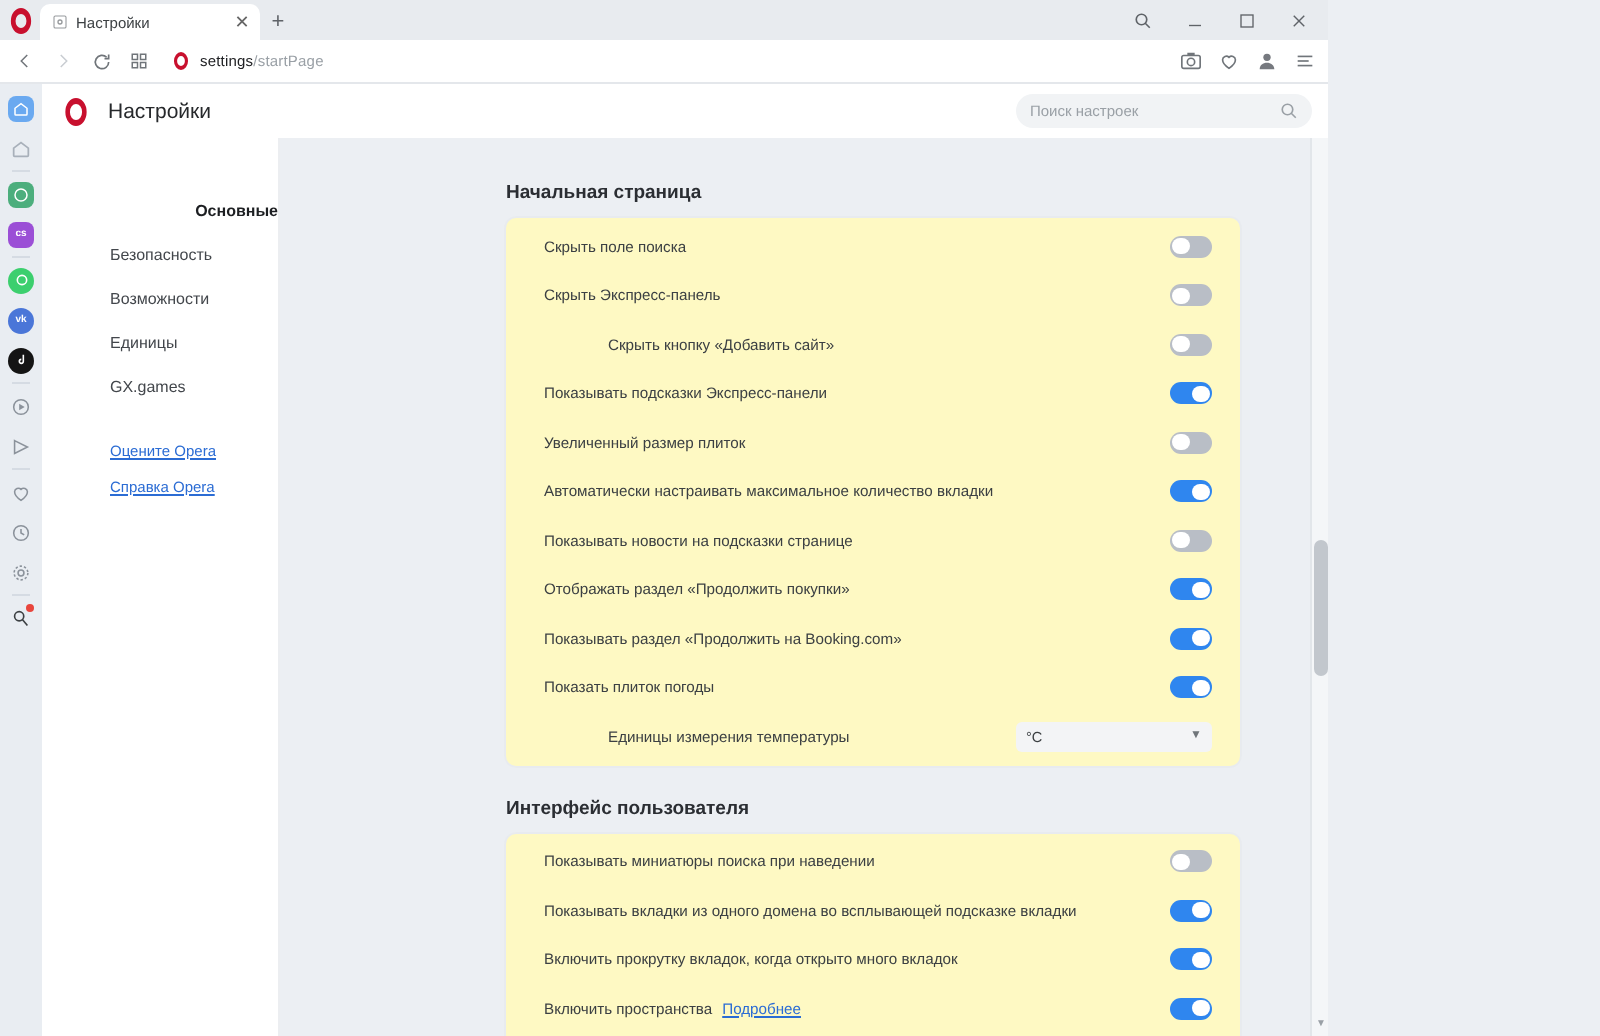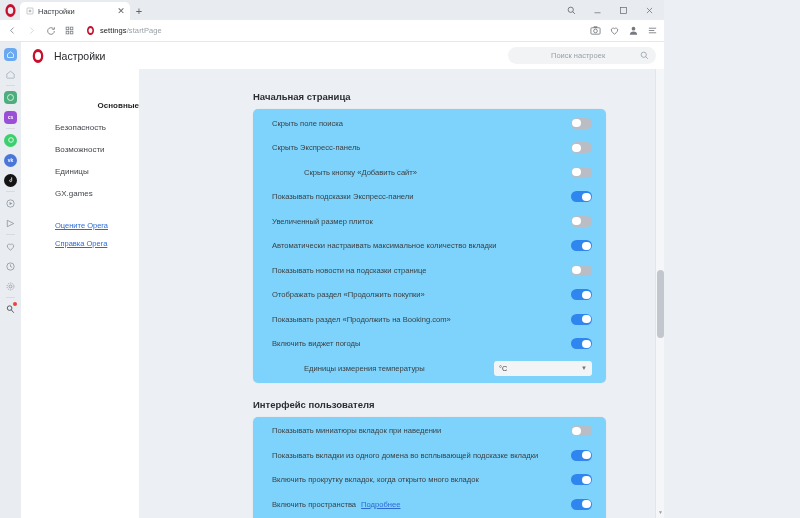--- a/index.html
+++ b/index.html
@@ -79,21 +79,21 @@
     height: 27px; background: #fff; display: flex; align-items: center;
     padding: 0 8px 0 10px; flex: 0 0 27px; position: relative; z-index: 3;
   }
   .hdr-o { width: 14px; height: 14px; border-radius: 50%; border: 3px solid #c8102e; transform: scaleX(0.76); flex:0 0 14px;}
   .hdr-title { font-size: 10.5px; color: #27292c; margin-left: 9px; font-weight: 400; }
   .search-box {
     margin-left: auto; width: 148px; height: 17px; border-radius: 9px;
     background: #f1f3f5; display: flex; align-items: center; padding: 0 7px;
     font-size: 7.5px; color: #9aa0a6; gap: 4px;
   }
-  .search-box .ph { flex: 1; margin-left: 36px; }
+  .search-box .ph { flex: 1; }
 
   .content-row { flex: 1; display: flex; min-height: 0; }
 
   .sidenav {
     width: 119px; flex: 0 0 119px; background: #fff; padding-top: 26px;
     border-right: 1px solid #eceef1;
   }
   .sidenav a, .sidenav div.nav-i {
     display: block; font-size: 8px; color: #3e4category; }
   .nav-i { font-size: 8px; color: #43474c; padding: 0 0 0 34px; height: 22px; line-height: 22px; white-space: nowrap; }
@@ -103,21 +103,21 @@
      text-decoration: underline; white-space: nowrap; }
 
   .main-scroll {
     flex: 1; min-width: 0; overflow: hidden; position: relative; padding: 0 0 0 0;
     background: #eceff3;
   }
   .main-inner { padding: 22px 0 0 0; }
 
   .sec-title { font-size: 9.5px; font-weight: bold; color: #2b2e33; margin: 0 0 7px 113px; }
   .card {
-    margin-left: 113px; margin-right: 58px; background: #7dd3fc; border-radius: 5px;
+    margin-left: 113px; margin-right: 44px; background: #fef9c3; border-radius: 5px;
     padding: 2px 0; box-shadow: 0 0 0 1px rgba(0,0,0,0.015);
   }
   .row {
     display: flex; align-items: center; min-height: 24.5px; padding: 0 14px 0 19px;
     font-size: 7.6px; color: #3c4043;
   }
   .row .lbl { flex: 1; white-space: nowrap; }
   .row.indent .lbl { padding-left: 32px; }
   .row a.more { color: #2b6cd4; text-decoration: underline; margin-left: 5px; font-size: 7.6px; }
 
@@ -394,38 +394,38 @@
               </div>
               <div class="row">
                 <span class="lbl">Отображать раздел «Продолжить покупки»</span>
                 <span class="toggle on"></span>
               </div>
               <div class="row">
                 <span class="lbl">Показывать раздел «Продолжить на Booking.com»</span>
                 <span class="toggle on"></span>
               </div>
               <div class="row">
-                <span class="lbl">Включить виджет погоды</span>
+                <span class="lbl">Показать плиток погоды</span>
                 <span class="toggle on"></span>
               </div>
               <div class="row indent">
                 <span class="lbl">Единицы измерения температуры</span>
                 <span class="select">
                   <span>°C</span>
                   <span class="caret">▼</span>
                 </span>
               </div>
             </div>
 
             <div class="gap"></div>
 
             <div class="sec-title">Интерфейс пользователя</div>
             <div class="card">
               <div class="row">
-                <span class="lbl">Показывать миниатюры вкладок при наведении</span>
+                <span class="lbl">Показывать миниатюры поиска при наведении</span>
                 <span class="toggle"></span>
               </div>
               <div class="row">
                 <span class="lbl">Показывать вкладки из одного домена во всплывающей подсказке вкладки</span>
                 <span class="toggle on"></span>
               </div>
               <div class="row">
                 <span class="lbl">Включить прокрутку вкладок, когда открыто много вкладок</span>
                 <span class="toggle on"></span>
               </div>

